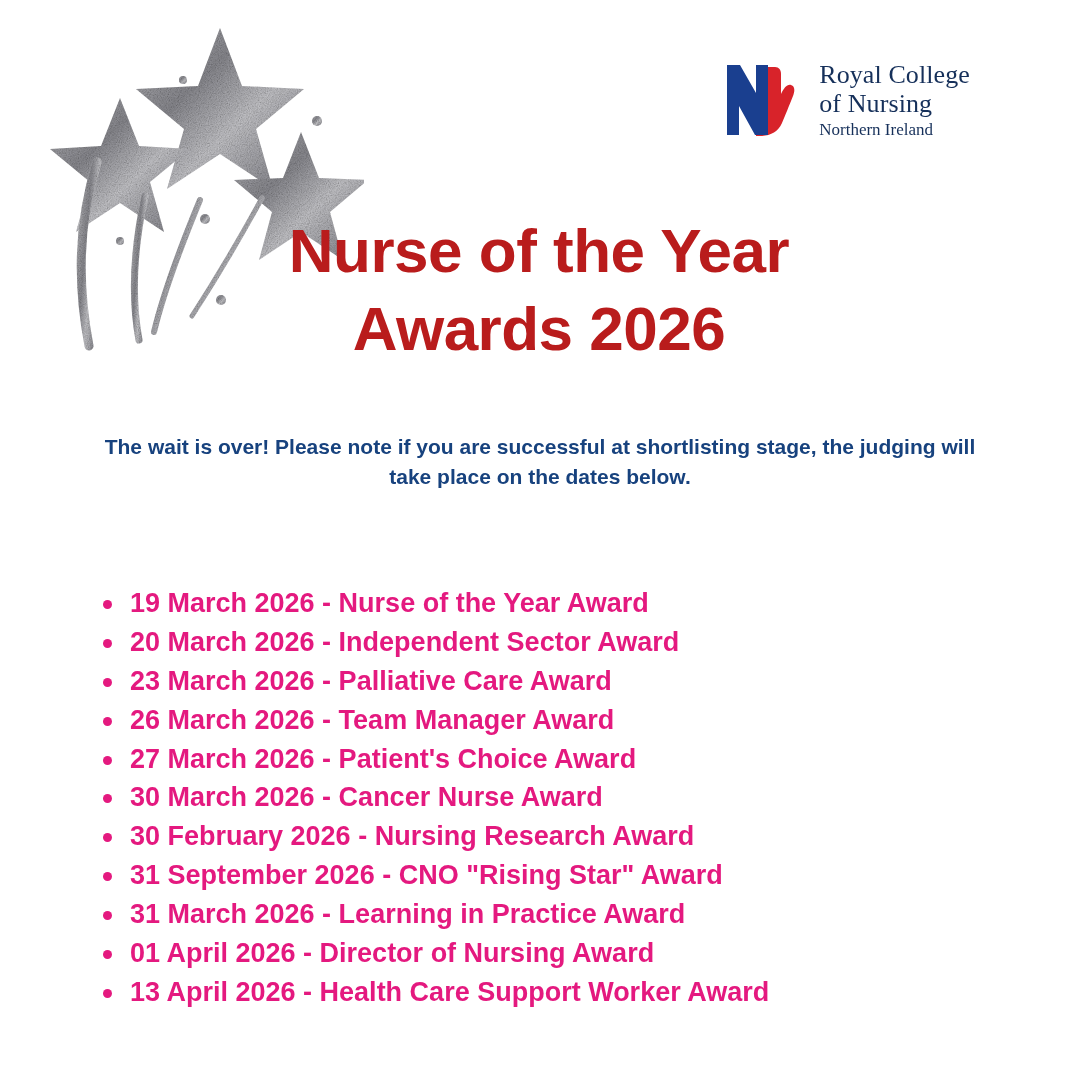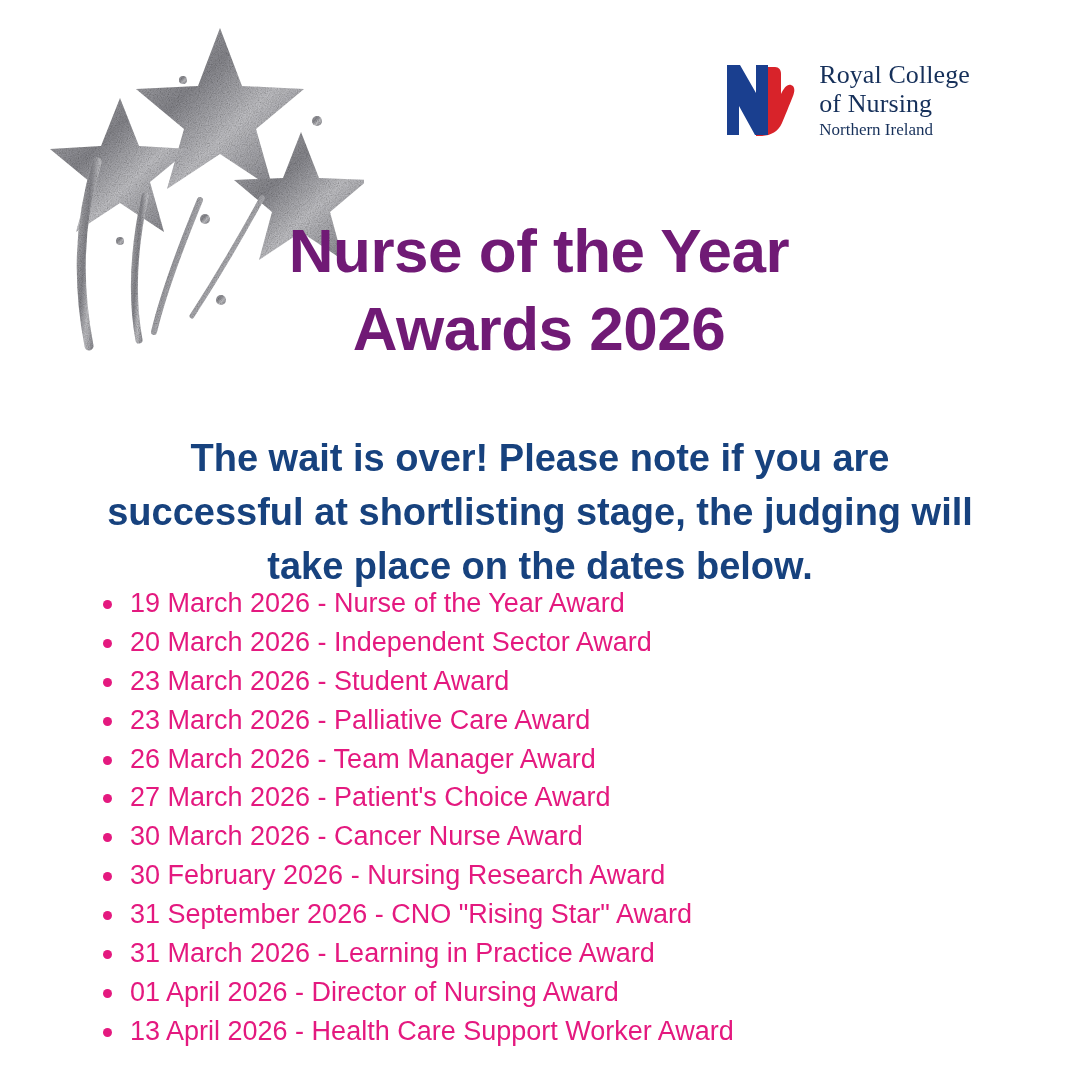--- a/index.html
+++ b/index.html
@@ -58,59 +58,59 @@
     margin-top: 2px;
   }
 
   
   .headline {
     position: absolute;
     left: 0;
     right: 0;
     top: 212px;
     text-align: center;
-    color: #701a75;
+    color: #b91c1c;
     font-size: 62px;
     font-weight: 700;
     line-height: 1.26;
     letter-spacing: -0.5px;
     padding-left: 110px;
     padding-right: 112px;
     box-sizing: border-box;
   }
   .headline .l2 { display: block; }
 
   
   .intro {
     position: absolute;
     left: 90px;
     right: 90px;
     top: 432px;
     text-align: center;
     color: #17427e;
-    font-size: 38px;
+    font-size: 21px;
     font-weight: 700;
     line-height: 1.42;
   }
 
   
   .dates {
     position: absolute;
     left: 92px;
     right: 40px;
     top: 584px;
     margin: 0;
     padding: 0;
     list-style: none;
   }
   .dates li {
     position: relative;
     color: #e4197f;
     font-size: 27px;
-    font-weight: 400;
+    font-weight: 700;
     line-height: 1.44;
     padding-left: 38px;
   }
   .dates li::before {
     content: "";
     position: absolute;
     left: 11px;
     top: 16px;
     width: 9px;
     height: 9px;
@@ -178,21 +178,20 @@
 <div class="headline">
   <span>Nurse of the Year</span>
   <span class="l2">Awards 2026</span>
 </div>
 
 <div class="intro">The wait is over! Please note if you are successful at shortlisting stage, the judging will take place on the dates below.</div>
 
 <ul class="dates">
   <li>19 March 2026 - Nurse of the Year Award</li>
   <li>20 March 2026 - Independent Sector Award</li>
-  <li>23 March 2026 - Student Award</li>
   <li>23 March 2026 - Palliative Care Award</li>
   <li>26 March 2026 - Team Manager Award</li>
   <li>27 March 2026  - Patient's Choice Award</li>
   <li>30 March 2026 - Cancer Nurse Award</li>
   <li>30 February 2026 - Nursing Research Award</li>
   <li>31 September 2026 - CNO "Rising Star" Award</li>
   <li>31 March 2026 - Learning in Practice Award</li>
   <li>01 April 2026 - Director of Nursing Award</li>
   <li>13 April 2026 - Health Care Support Worker Award</li>
 </ul>

